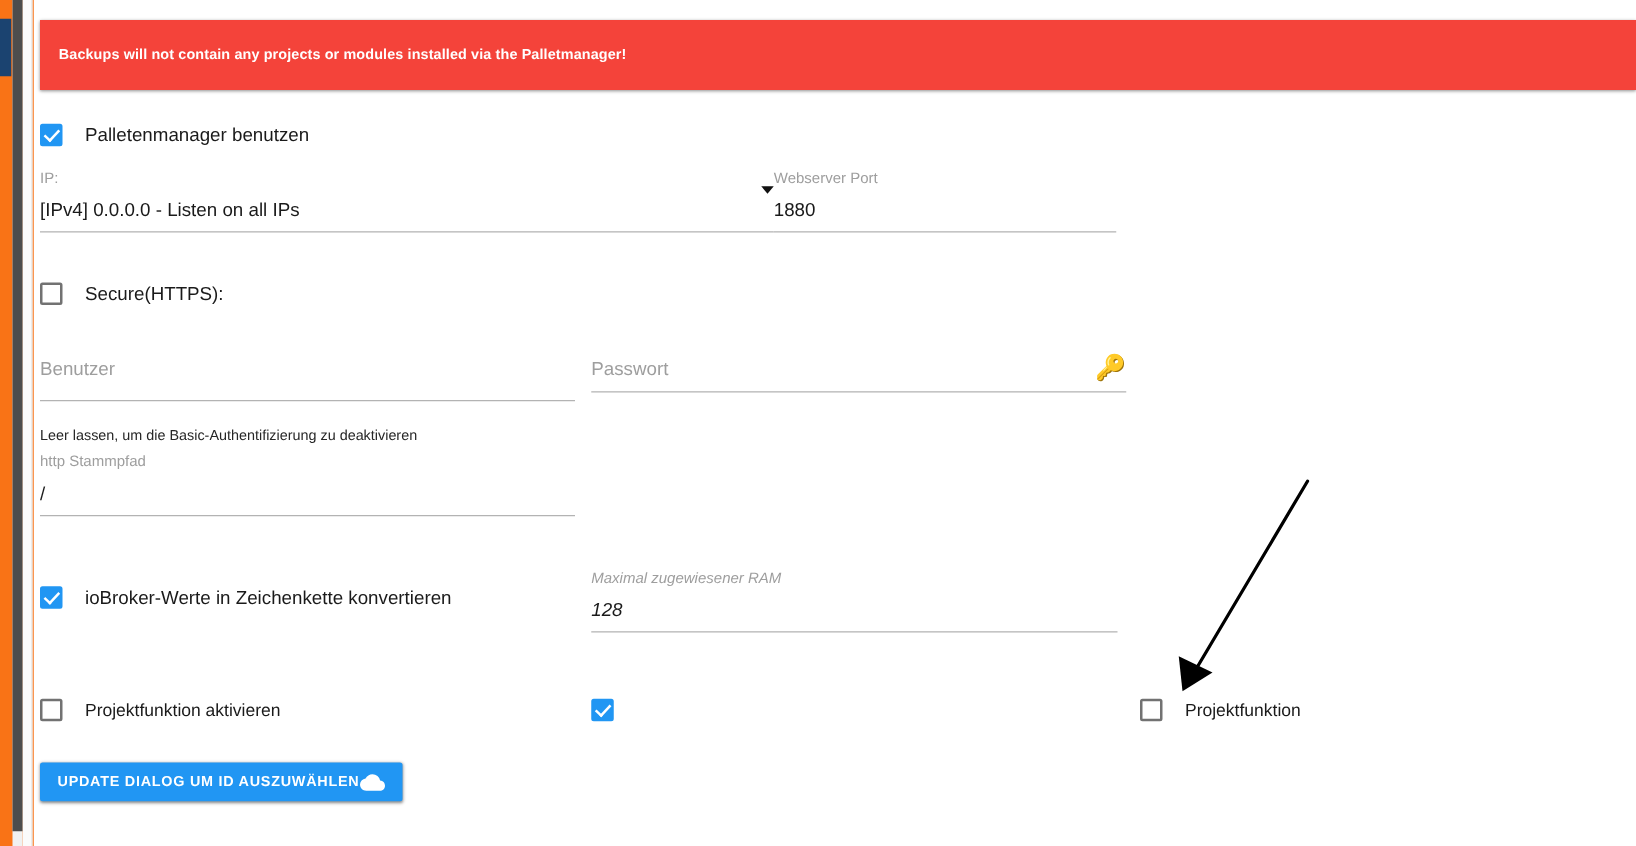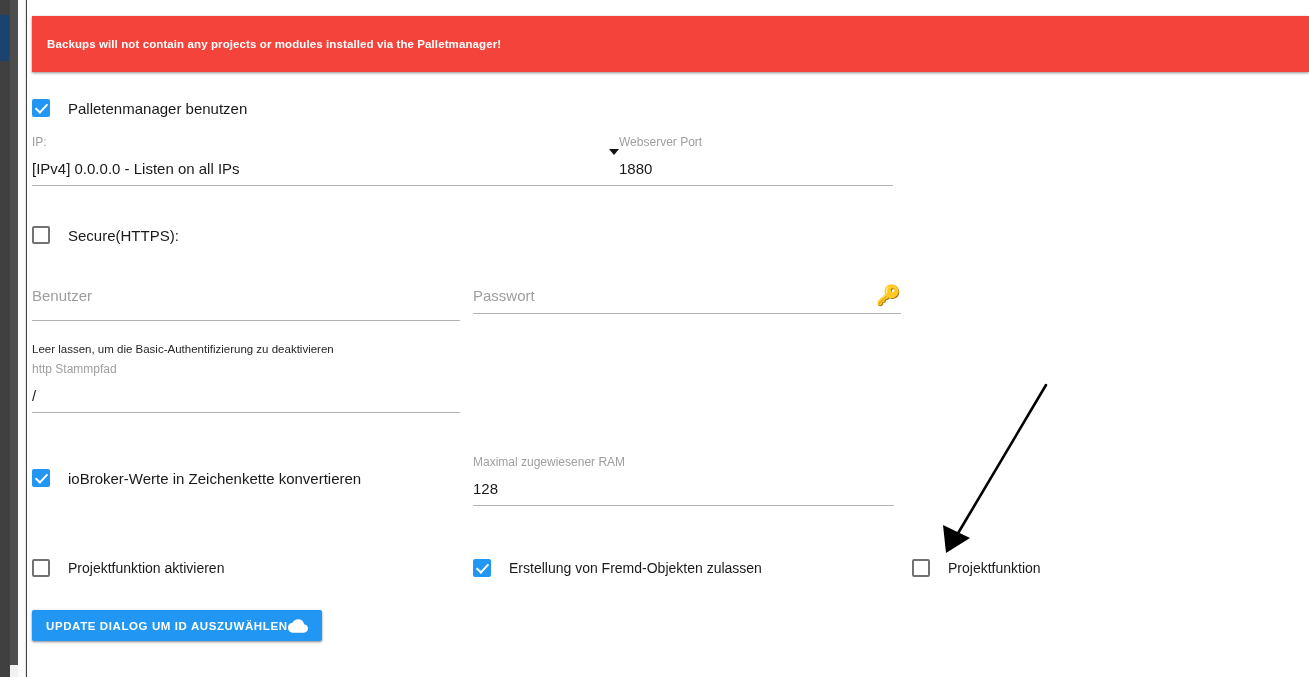--- a/index.html
+++ b/index.html
@@ -12,21 +12,21 @@
     overflow: hidden;
     background: #ffffff;
     font-family: "Liberation Sans", sans-serif;
     -webkit-font-smoothing: antialiased;
   }
 
   #root {
     position: relative;
     width: 1309px;
     height: 677px;
-    background: #404040;
+    background: #f97316;
   }
 
   
   .nav-accent {
     position: absolute;
     left: 0;
     top: 15px;
     width: 9px;
     height: 46px;
     background: #1b4370;
@@ -270,34 +270,33 @@
       <div class="field-label">http Stammpfad</div>
       <div class="field-value">/</div>
       <div class="field-underline"></div>
     </div>
 
     <div class="cb-row" style="left:5px; top:469px;">
       <span class="cb-box checked"></span>
       <span class="cb-label">ioBroker-Werte in Zeichenkette konvertieren</span>
     </div>
 
-    <div class="field" style="left:446px; top:455px; width:421px;">
+    <div class="field" style="left:446px; top:455px; width:421px;font-style:italic;">
       <div class="field-label">Maximal zugewiesener RAM</div>
       <div class="field-value">128</div>
       <div class="field-underline"></div>
     </div>
 
     <div class="cb-row" style="left:5px; top:559px;">
       <span class="cb-box"></span>
       <span class="cb-label small">Projektfunktion aktivieren</span>
     </div>
 
     <div class="cb-row" style="left:446px; top:559px;">
       <span class="cb-box checked"></span>
-      <span class="cb-label small">Erstellung von Fremd-Objekten zulassen</span>
     </div>
 
     <div class="cb-row" style="left:885px; top:559px;">
       <span class="cb-box"></span>
       <span class="cb-label small">Projektfunktion</span>
     </div>
 
     <button class="raised-button">
       <span>UPDATE DIALOG UM ID AUSZUWÄHLEN</span>
       <svg width="20" height="14" viewBox="0 0 24 16" aria-hidden="true">

